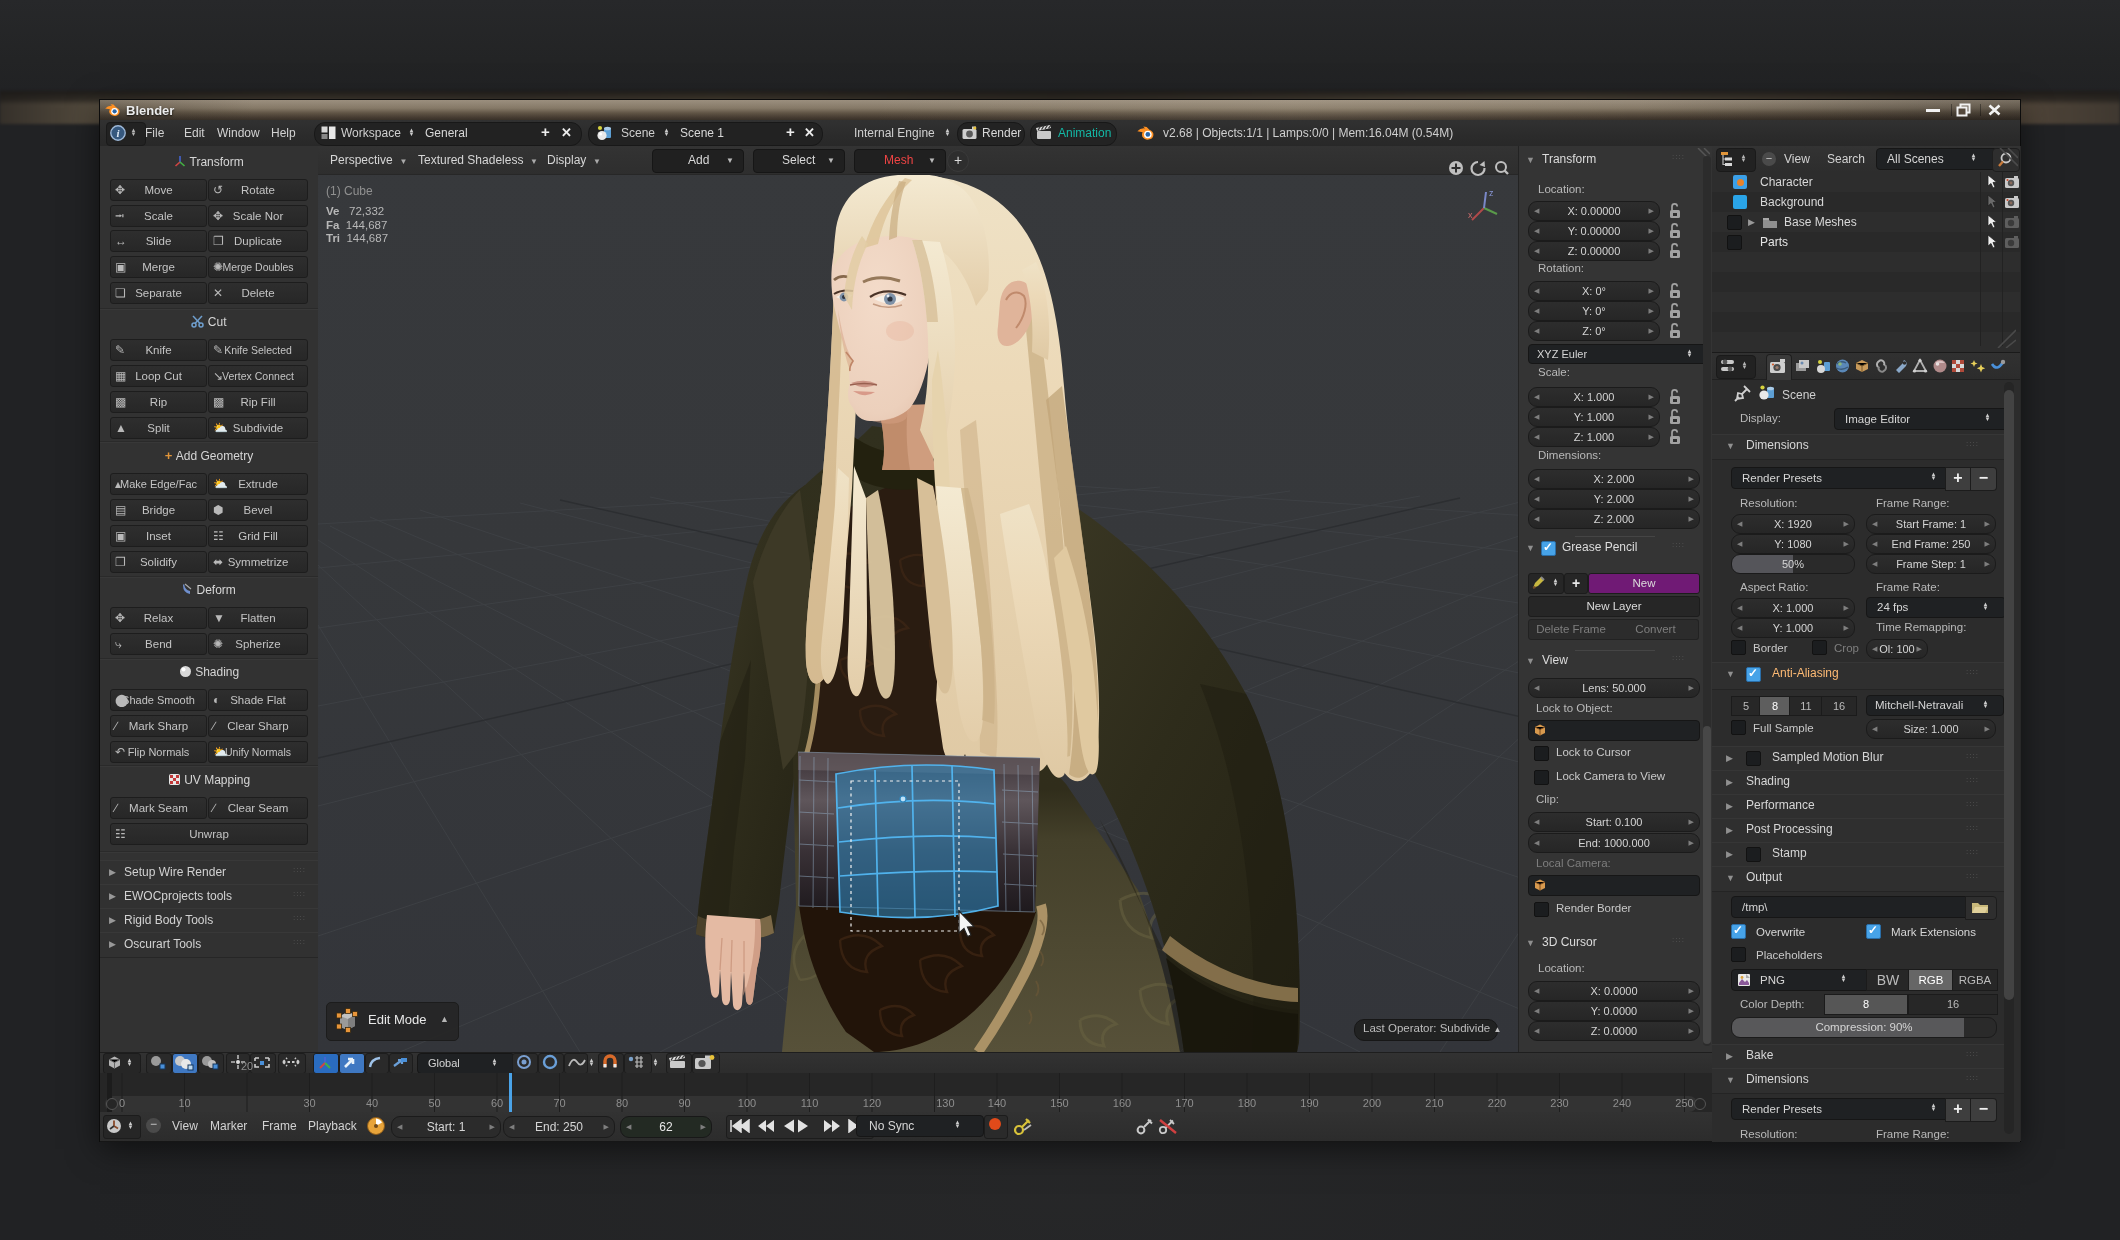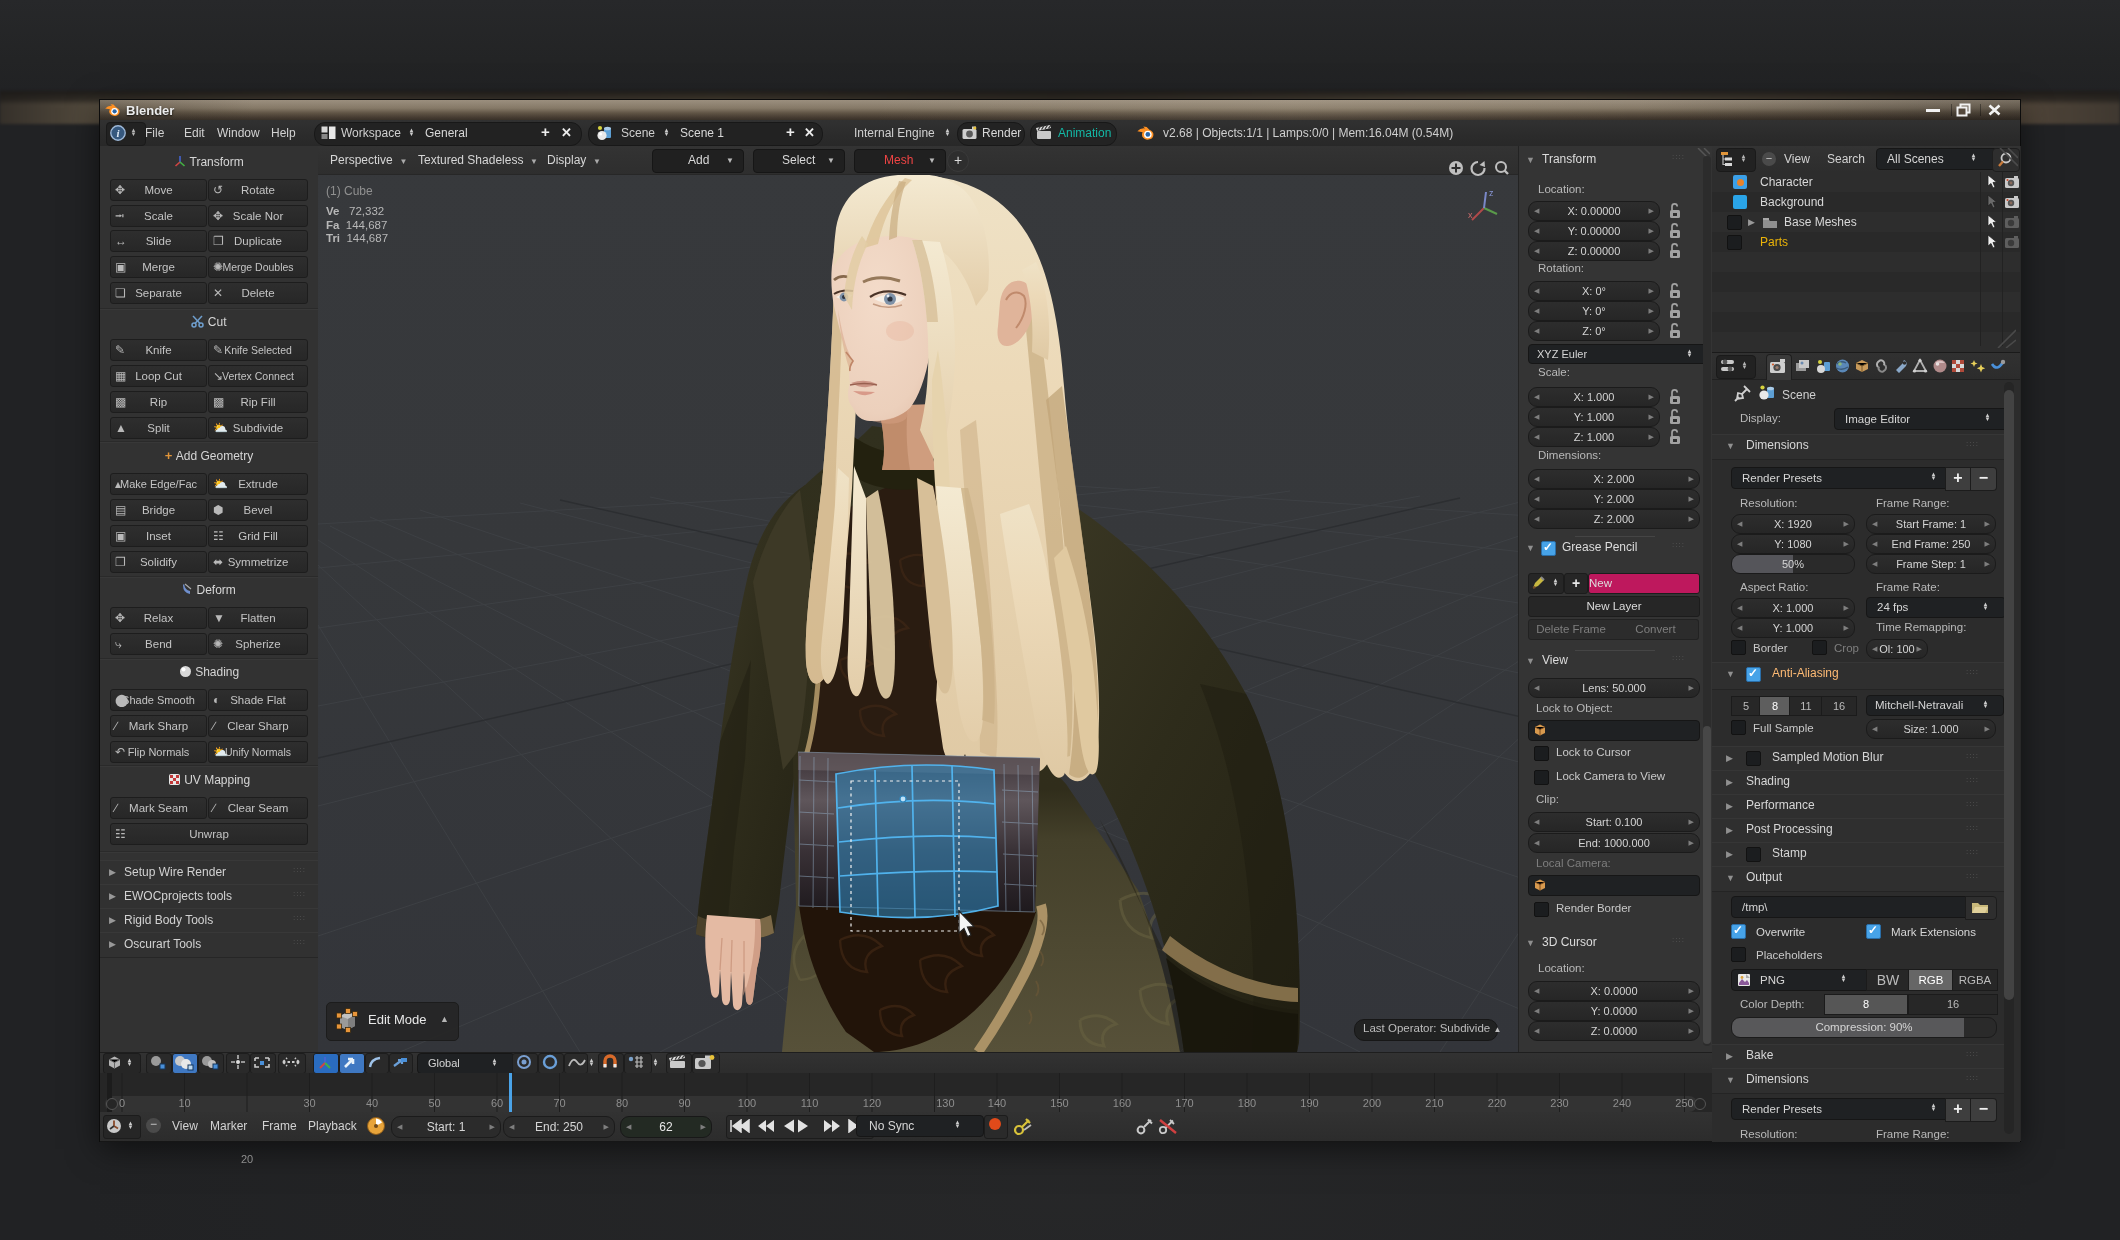--- a/index.html
+++ b/index.html
@@ -535,21 +535,21 @@
 <svg class="a" style="left:1531px;top:576px" width="14" height="14">
     <path d="M2,12 L4,7 10,1 13,4 7,10 2,12 Z" fill="#c8b840"></path>
     <path d="M10,1 L13,4" stroke="#888" stroke-width="2"></path>
     <path d="M2,12 L4.5,11" stroke="#704a28" stroke-width="2"></path>
   </svg>
 <div class="udar" style="left:1552px;top:578px;color:#ccc">
     <div>▲</div>
     <div>▼</div>
   </div>
 <div class="a" style="left:1564px;top:573px;width:22px;height:19px;background:#262626;border:1px solid #1c1c1c;border-radius:3px;color:#e8e8e8;text-align:center;font-size:14px;line-height:18px;font-weight:bold">+</div>
-<div class="a" style="left:1588px;top:573px;width:110px;height:19px;background:#be185d;border:1px solid #1c1c1c;border-radius:3px;color:#dcdcdc;text-align:left;font-size:11.5px;line-height:19px">New</div>
+<div class="a" style="left:1588px;top:573px;width:110px;height:19px;background:#701a75;border:1px solid #1c1c1c;border-radius:3px;color:#dcdcdc;text-align:center;font-size:11.5px;line-height:19px">New</div>
 <div class="a" style="left:1528px;top:596px;width:170px;height:19px;background:#262626;border:1px solid #1c1c1c;border-radius:3px;color:#dcdcdc;text-align:center;font-size:11.5px;line-height:19px">New Layer</div>
 <div class="a" style="left:1528px;top:619px;width:84px;height:19px;background:#2c2c2c;border:1px solid #222;border-radius:3px 0 0 3px;color:#7e7e7e;text-align:center;font-size:11.5px;line-height:19px">Delete Frame</div>
 <div class="a" style="left:1613px;top:619px;width:85px;height:19px;background:#2c2c2c;border:1px solid #222;border-left:none;border-radius:0 3px 3px 0;color:#7e7e7e;text-align:center;font-size:11.5px;line-height:19px">Convert</div>
 <div class="a" style="left:1575px;top:650px;width:80px;height:1px;background:#454545"></div>
 <div class="a" style="left:1526px;top:656px;color:#8f8f8f;font-size:9px">▼</div>
 <div class="a" style="left:1542px;top:653px;color:#dcdcdc;font-size:12px">View</div>
 <div class="grip" style="left:1672px;top:653px">::::</div>
 <div class="fld" style="left:1528px;top:678px;width:170px;height:18px;line-height:18px;background:linear-gradient(180deg,#2d2d2d,#262626)"><span class="lt">◀</span><span class="rt">▶</span>Lens: 50.000</div>
 <div class="a" style="left:1536px;top:702px;color:#b9b9b9;font-size:11.5px;white-space:nowrap">Lock to Object:</div>
 <div class="drop" style="left:1528px;top:720px;width:170px;height:19px"></div>
@@ -703,21 +703,21 @@
     <line x1="1559.5" y1="0" x2="1559.5" y2="39" stroke="#1e1e1e" stroke-width="1"></line>
     <line x1="1622.0" y1="0" x2="1622.0" y2="39" stroke="#1e1e1e" stroke-width="1"></line>
     <line x1="1684.5" y1="0" x2="1684.5" y2="39" stroke="#1e1e1e" stroke-width="1"></line>
     <rect x="107" y="0" width="5" height="39" fill="#1c1c1c"></rect>
     <circle cx="112" cy="31" r="5.5" fill="#262626" stroke="#555" stroke-width="1"></circle>
     <circle cx="1700" cy="31" r="5.5" fill="#262626" stroke="#555" stroke-width="1"></circle>
     <rect x="509" y="0" width="3" height="39" fill="#4aa3e8"></rect>
   </svg>
 <div class="a" style="left:102.0px;top:1097px;width:40px;text-align:center;color:#8e8e8e;font-size:11px">0</div>
 <div class="a" style="left:164.5px;top:1097px;width:40px;text-align:center;color:#8e8e8e;font-size:11px">10</div>
-<div class="a" style="left:227.0px;top:1153px;width:40px;text-align:center;color:#8e8e8e;font-size:11px">20</div>
+<div class="a" style="left:227.0px;top:1060px;width:40px;text-align:center;color:#8e8e8e;font-size:11px">20</div>
 <div class="a" style="left:289.5px;top:1097px;width:40px;text-align:center;color:#8e8e8e;font-size:11px">30</div>
 <div class="a" style="left:352.0px;top:1097px;width:40px;text-align:center;color:#8e8e8e;font-size:11px">40</div>
 <div class="a" style="left:414.5px;top:1097px;width:40px;text-align:center;color:#8e8e8e;font-size:11px">50</div>
 <div class="a" style="left:477.0px;top:1097px;width:40px;text-align:center;color:#8e8e8e;font-size:11px">60</div>
 <div class="a" style="left:539.5px;top:1097px;width:40px;text-align:center;color:#8e8e8e;font-size:11px">70</div>
 <div class="a" style="left:602.0px;top:1097px;width:40px;text-align:center;color:#8e8e8e;font-size:11px">80</div>
 <div class="a" style="left:664.5px;top:1097px;width:40px;text-align:center;color:#8e8e8e;font-size:11px">90</div>
 <div class="a" style="left:727.0px;top:1097px;width:40px;text-align:center;color:#8e8e8e;font-size:11px">100</div>
 <div class="a" style="left:789.5px;top:1097px;width:40px;text-align:center;color:#8e8e8e;font-size:11px">110</div>
 <div class="a" style="left:852.0px;top:1097px;width:40px;text-align:center;color:#8e8e8e;font-size:11px">120</div>
@@ -859,21 +859,21 @@
 <div class="a" style="left:1784px;top:215px;color:#d8d8d8;font-size:12px">Base Meshes</div>
 <div class="a" style="left:1986px;top:214px"><svg width="13" height="15">
       <path d="M2,1 L2,12 L5,9.5 L7,14 L9,13 L7,8.5 L10.5,8 Z" fill="#f0f0f0" stroke="#222" stroke-width="0.8"></path>
     </svg></div>
 <div class="a" style="left:2004px;top:215px"><svg width="17" height="14">
       <rect x="1" y="3" width="14" height="10" rx="1.5" fill="#5e5e5e"></rect>
       <circle cx="7" cy="8" r="3.2" fill="#3a3a3a"></circle>
       <rect x="10" y="1" width="4" height="2.5" fill="#5e5e5e"></rect>
     </svg></div>
 <div class="chk" style="left:1727px;top:235px"></div>
-<div class="a" style="left:1760px;top:235px;color:#eab308;font-size:12px">Parts</div>
+<div class="a" style="left:1760px;top:235px;color:#e5e5e5;font-size:12px">Parts</div>
 <div class="a" style="left:1986px;top:234px"><svg width="13" height="15">
       <path d="M2,1 L2,12 L5,9.5 L7,14 L9,13 L7,8.5 L10.5,8 Z" fill="#f0f0f0" stroke="#222" stroke-width="0.8"></path>
     </svg></div>
 <div class="a" style="left:2004px;top:235px"><svg width="17" height="14">
       <rect x="1" y="3" width="14" height="10" rx="1.5" fill="#5e5e5e"></rect>
       <circle cx="7" cy="8" r="3.2" fill="#3a3a3a"></circle>
       <rect x="10" y="1" width="4" height="2.5" fill="#5e5e5e"></rect>
     </svg></div>
 <svg class="a" style="left:1992px;top:326px" width="24" height="22">
     <path d="M6,22 L24,4 M14,22 L24,14" stroke="#4a4a4a" stroke-width="1.6"></path>

